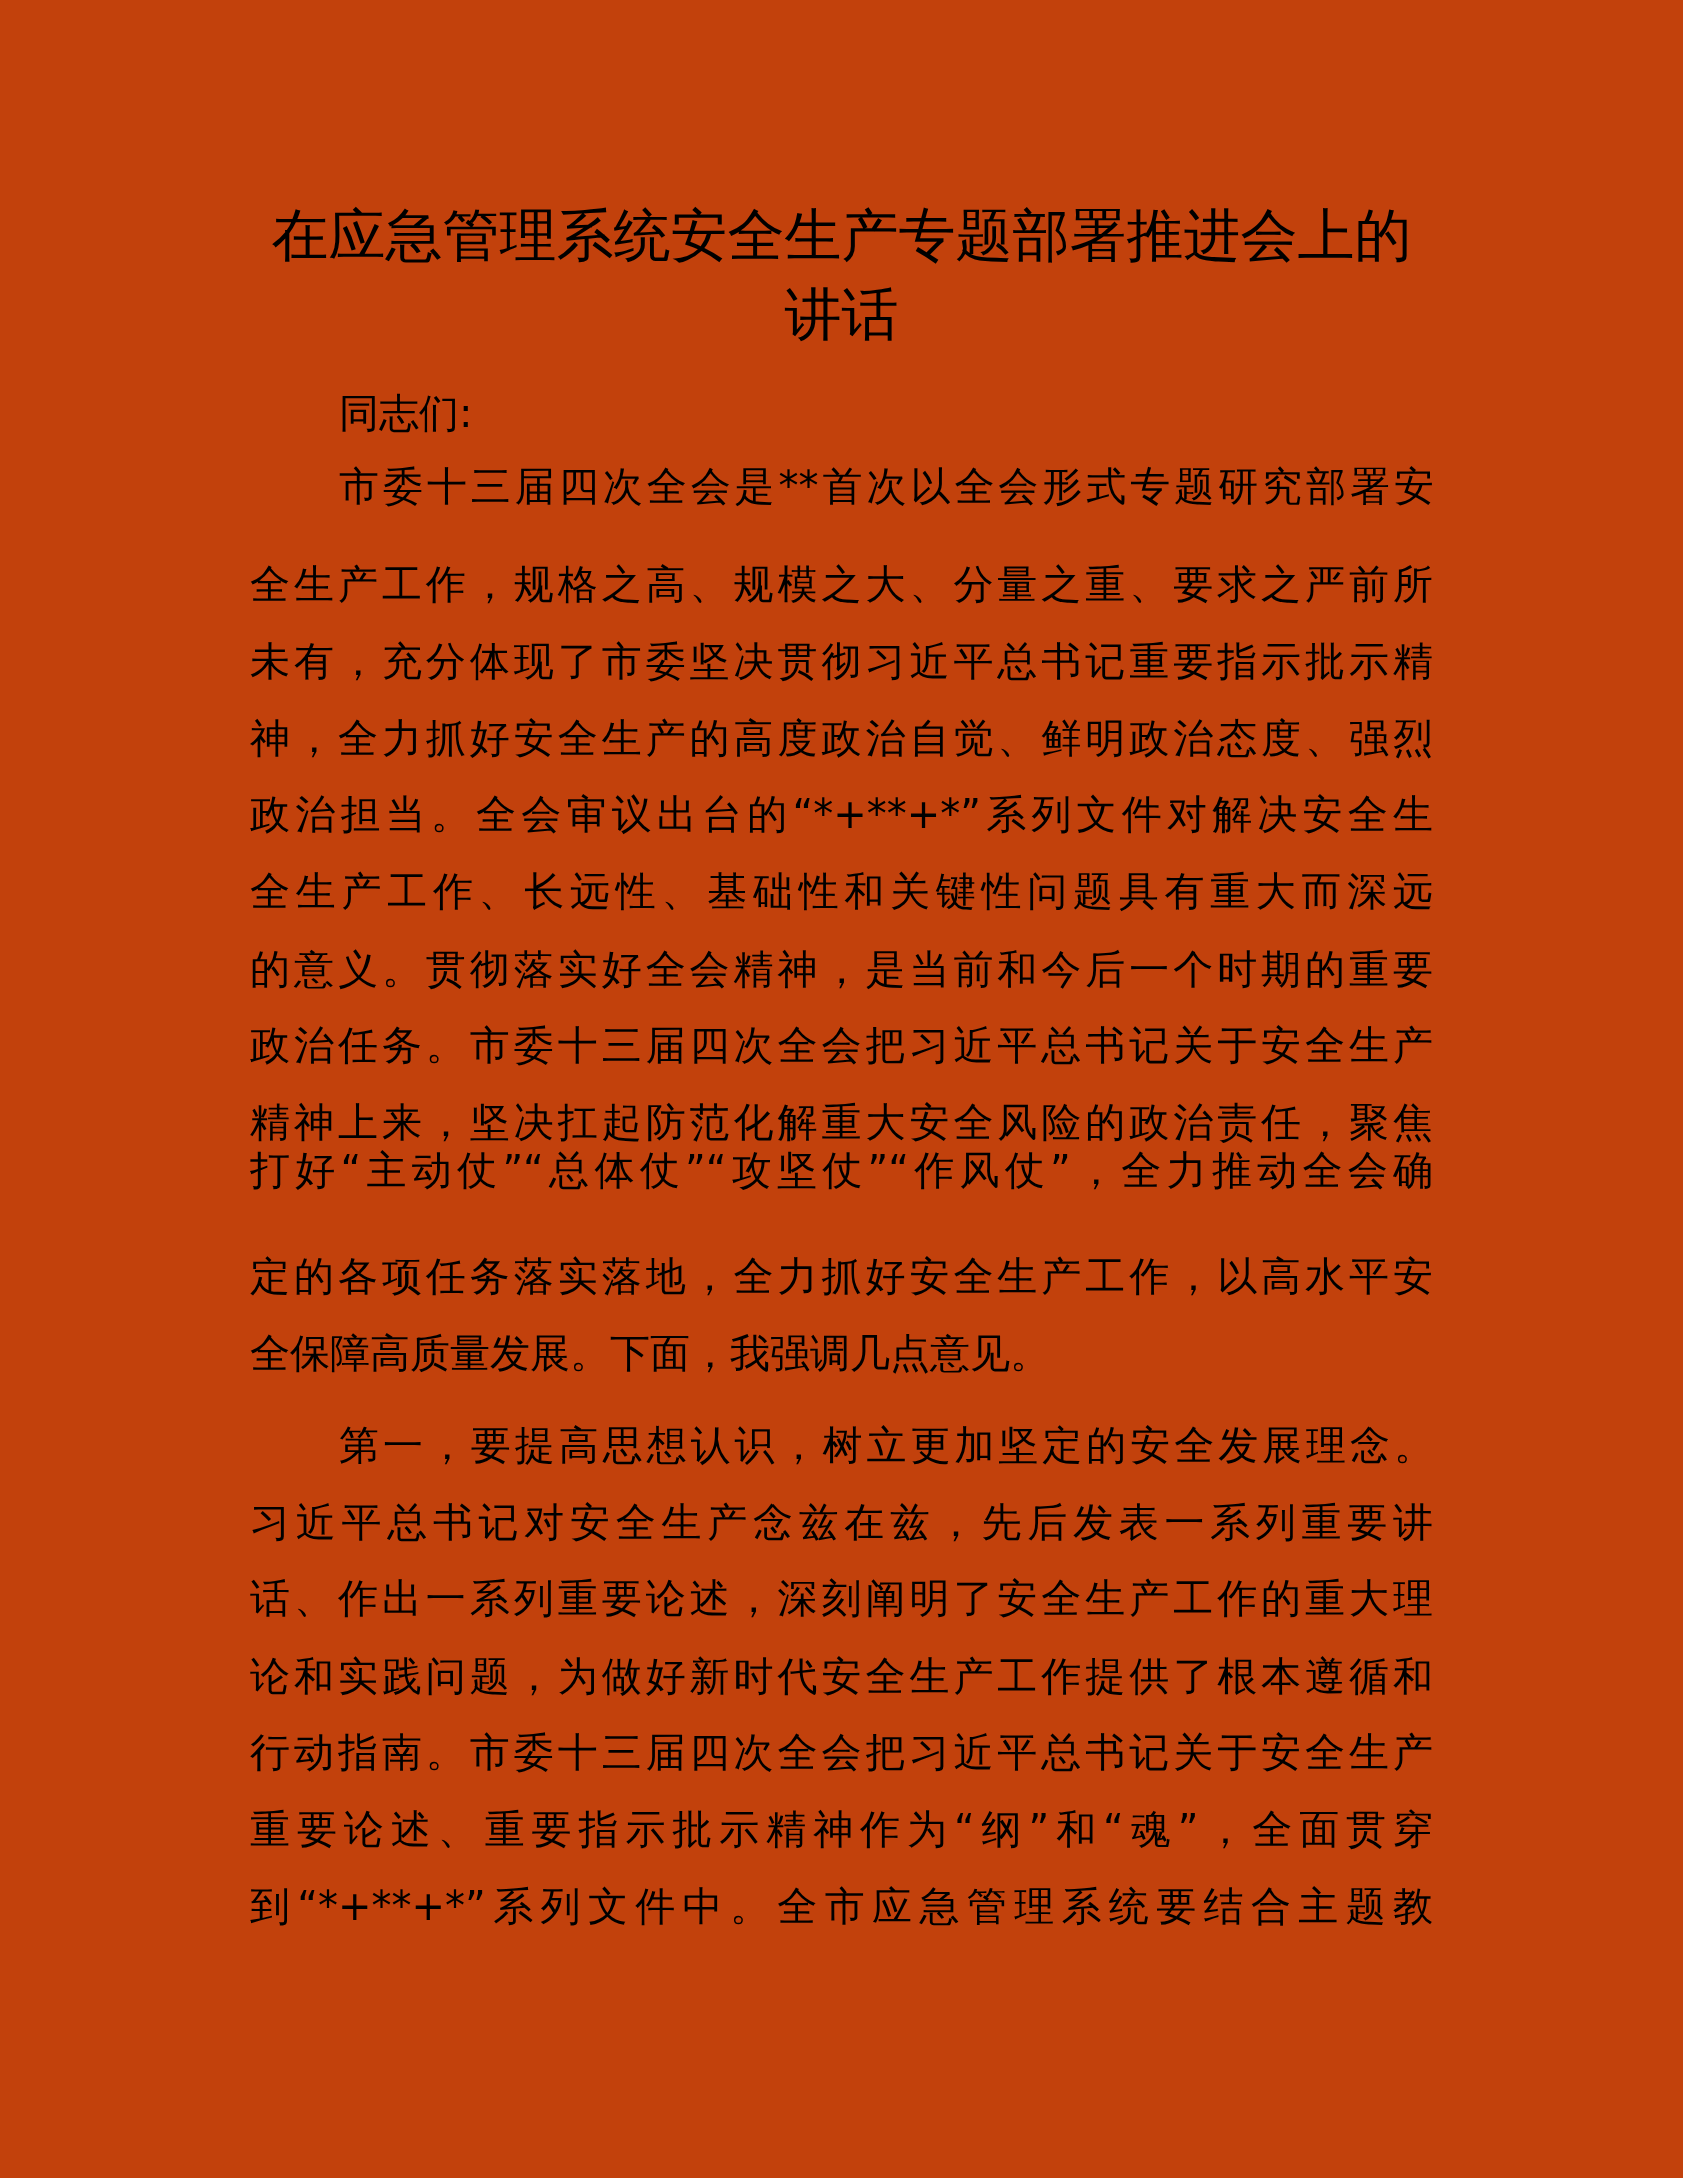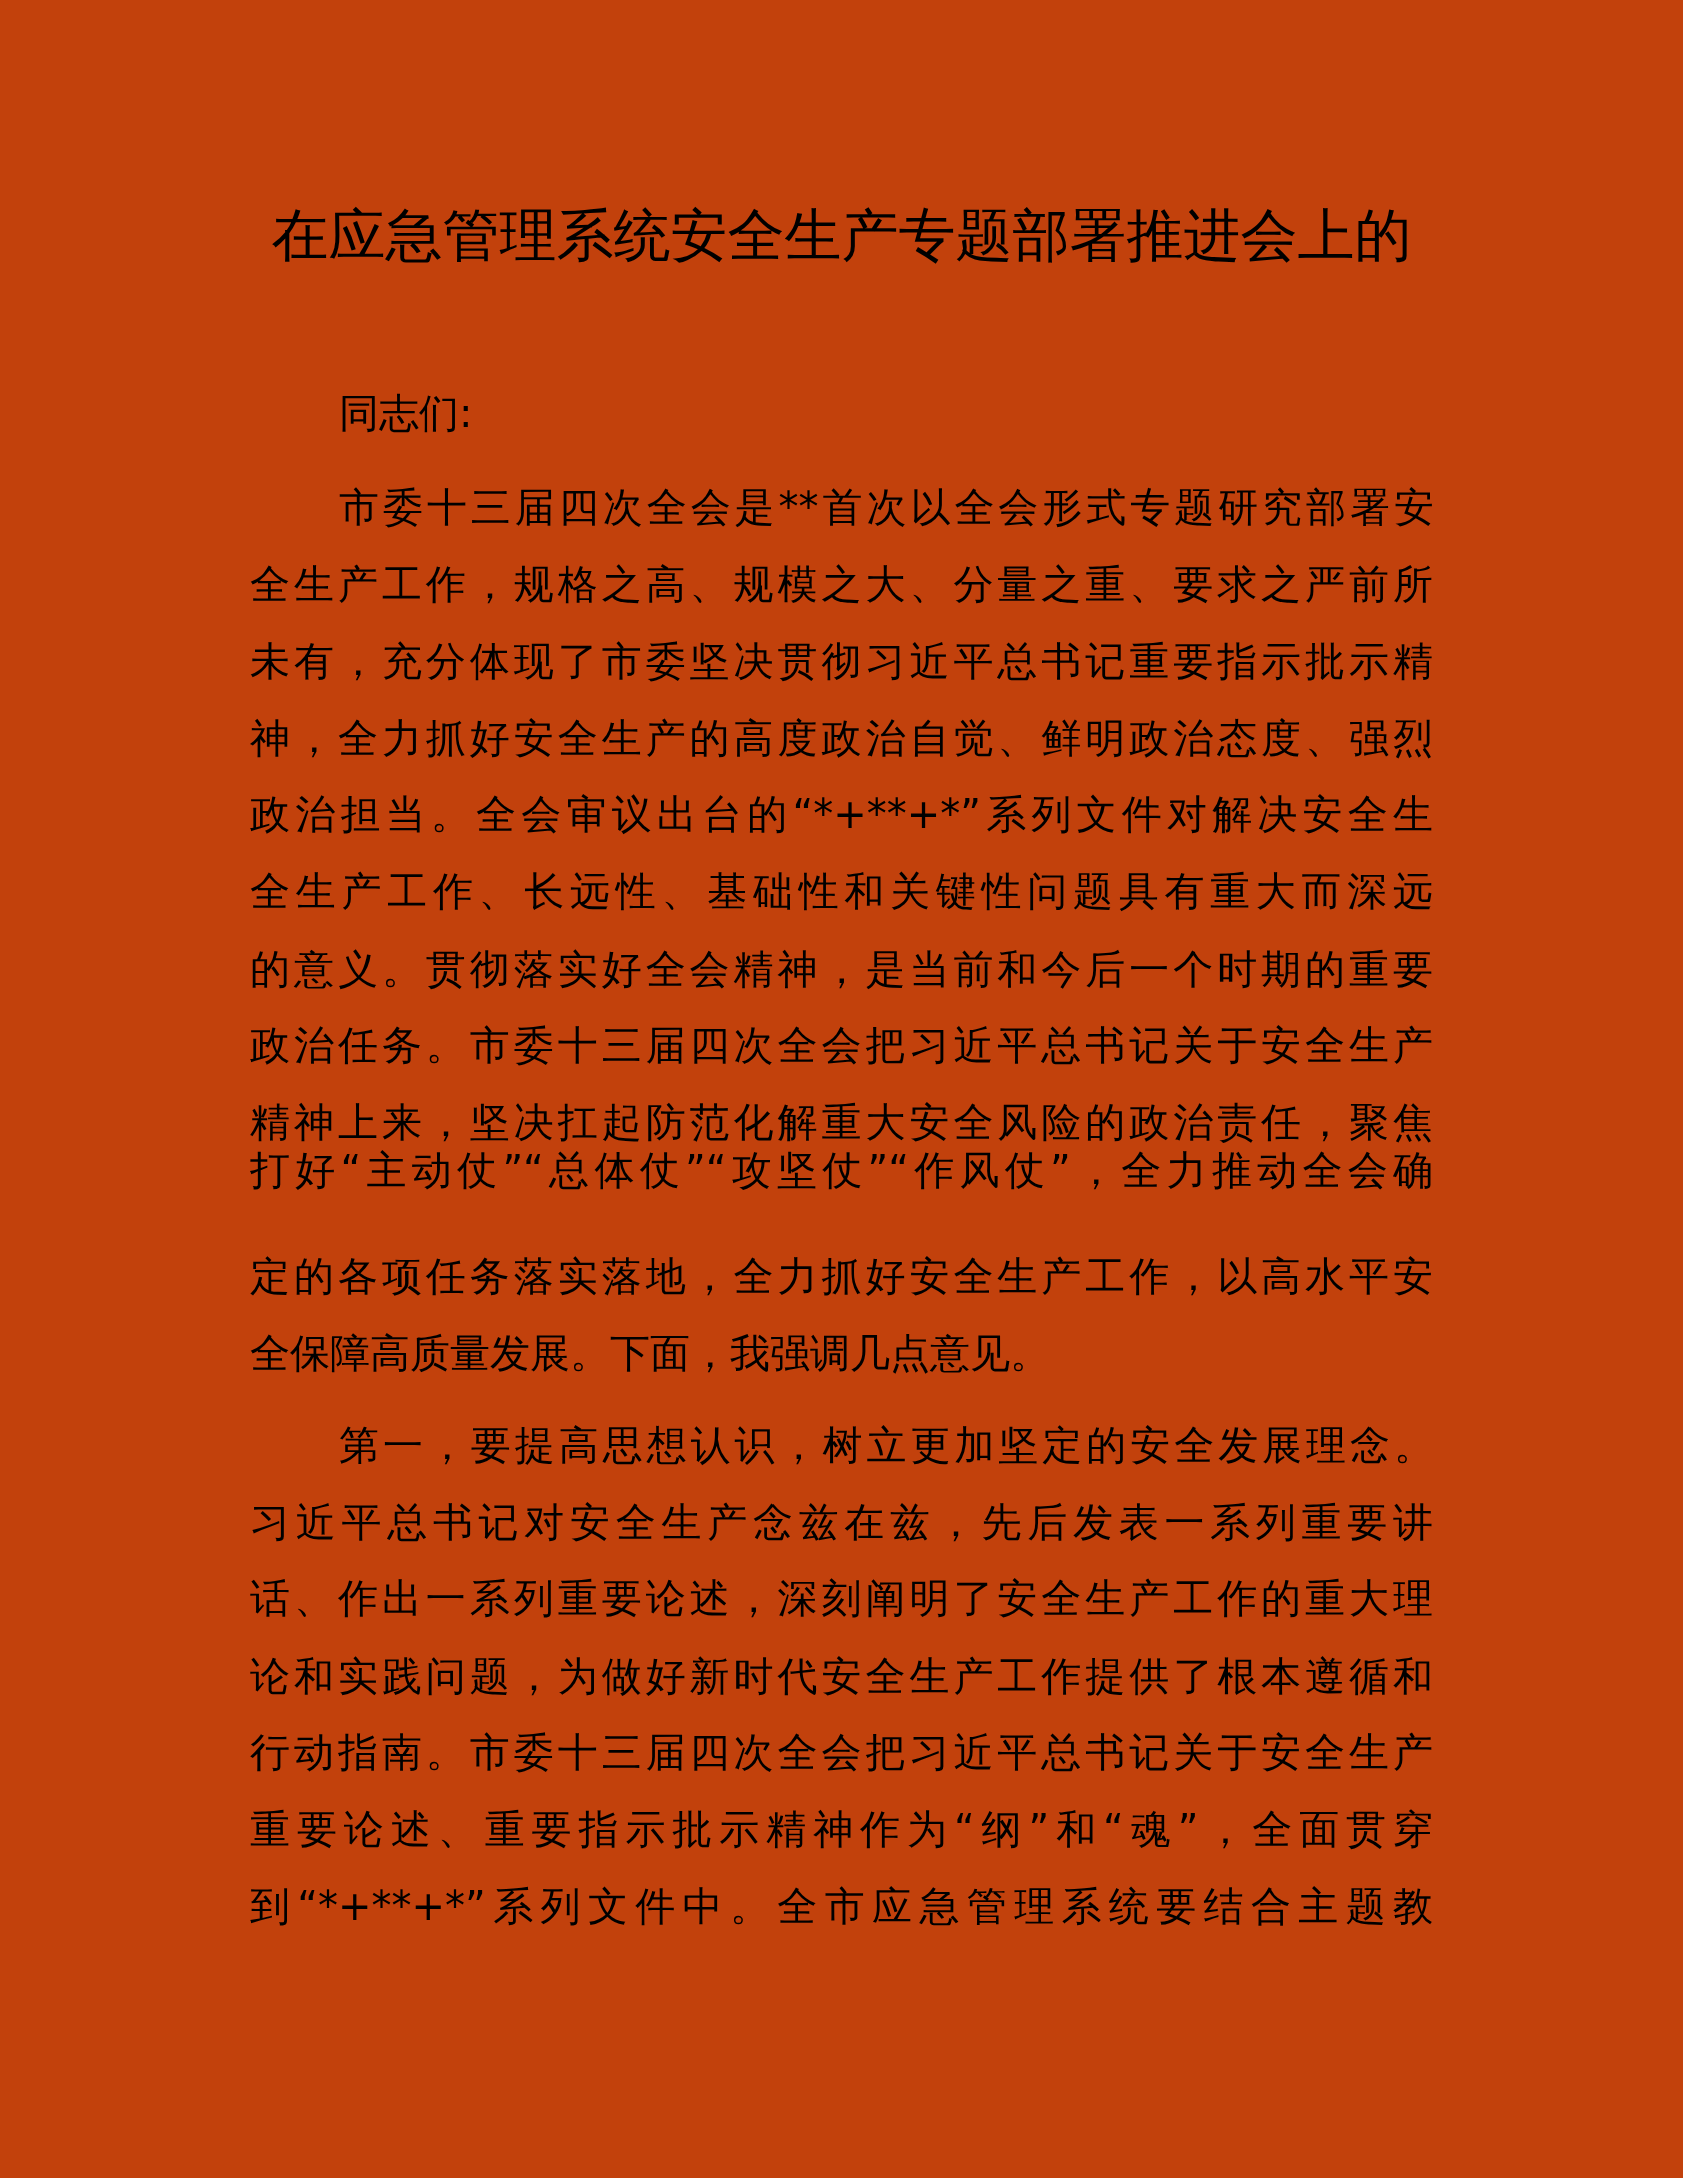--- a/index.html
+++ b/index.html
@@ -16,26 +16,27 @@
   .line.last { text-align: right; text-align-last: left; }
   .line.short { width: auto; text-align: left; text-align-last: left; }
 </style>
 </head>
 <body>
 
 <div class="page">
 
   <h1 class="title">
     <span class="tl">在应急管理系统安全生产专题部署推进会上的</span>
+    <span class="tl">讲话</span>
   </h1>
 
   <div class="line indent short" style="top:375px;">同志们:</div>
 
   <div>
-    <div class="line indent" style="top:469px;">市委十三届四次全会是**首次以全会形式专题研究部署安</div>
+    <div class="line indent" style="top:448px;">市委十三届四次全会是**首次以全会形式专题研究部署安</div>
     <div class="line" style="top:546px;">全生产工作，规格之高、规模之大、分量之重、要求之严前所</div>
     <div class="line" style="top:623px;">未有，充分体现了市委坚决贯彻习近平总书记重要指示批示精</div>
     <div class="line" style="top:700px;">神，全力抓好安全生产的高度政治自觉、鲜明政治态度、强烈</div>
     <div class="line" style="top:776px;">政治担当。全会审议出台的“*+**+*”系列文件对解决安全生</div>
     <div class="line" style="top:853px;">全生产工作、长远性、基础性和关键性问题具有重大而深远</div>
     <div class="line" style="top:931px;">的意义。贯彻落实好全会精神，是当前和今后一个时期的重要</div>
     <div class="line" style="top:1007px;">政治任务。市委十三届四次全会把习近平总书记关于安全生产</div>
     <div class="line" style="top:1084px;">精神上来，坚决扛起防范化解重大安全风险的政治责任，聚焦</div>
     <div class="line" style="top:1132px;">打好“主动仗”“总体仗”“攻坚仗”“作风仗”，全力推动全会确</div>
     <div class="line" style="top:1238px;">定的各项任务落实落地，全力抓好安全生产工作，以高水平安</div>

